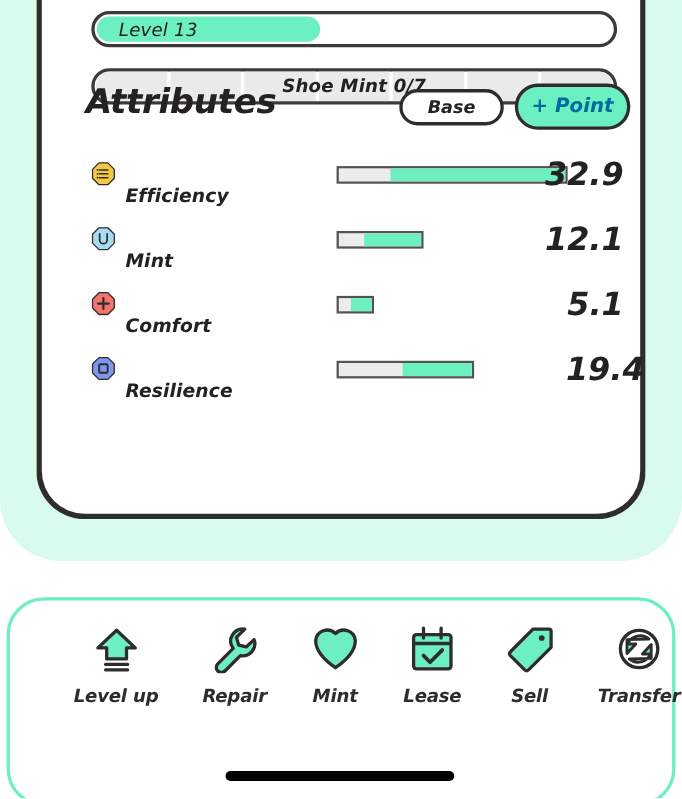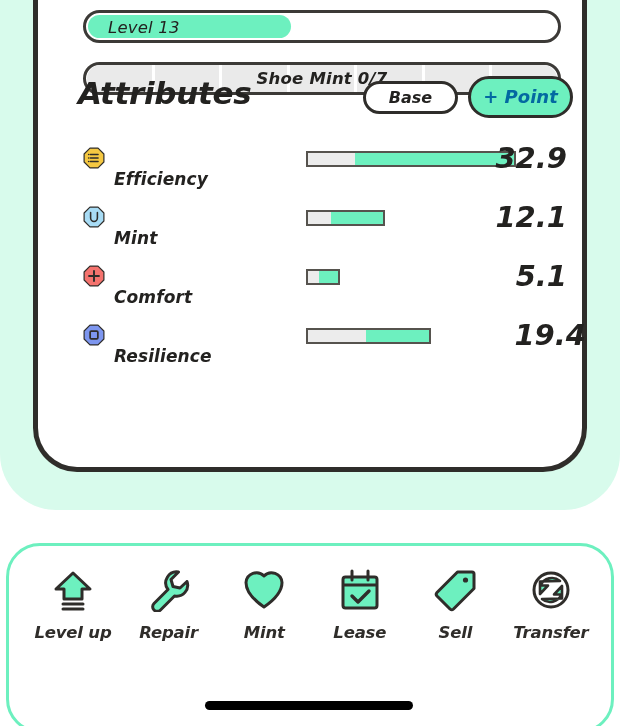--- a/index.html
+++ b/index.html
@@ -256,20 +256,21 @@
     left: 18px;
     top: 18px;
     width: 570px;
     display: flex;
     justify-content: space-between;
   }
   .action-item {
     width: 92px;
     text-align: center;
     cursor: pointer;
+    margin-left: 40px;
   }
   .action-glyph {
     height: 52px;
     display: flex;
     align-items: center;
     justify-content: center;
   }
   .action-label {
     margin-top: 7px;
     font-size: 16.5px;

